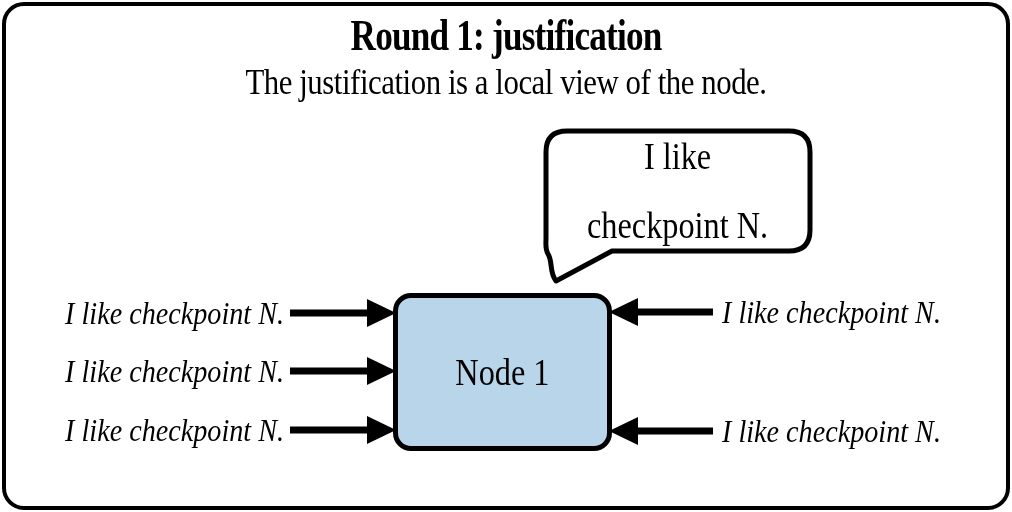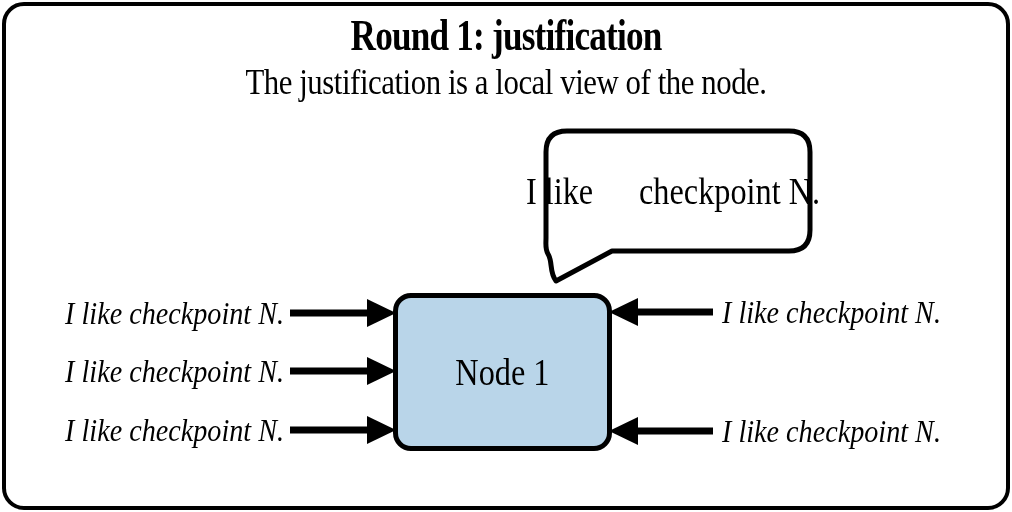--- a/index.html
+++ b/index.html
@@ -69,20 +69,21 @@
     color: #000000;
     transform: scaleX(0.85);
     transform-origin: 50% 50%;
     white-space: nowrap;
   }
   .bubble-text {
     position: absolute;
     left: 546px; top: 133px;
     width: 264px; height: 116px;
     display: flex;
+    flex-direction: column;
     align-items: center;
     justify-content: center;
     line-height: 1.18;
     gap: 24px;
   }
   .bubble-line {
     font-size: 38px;
     color: #000000;
     transform: scaleX(0.85);
     transform-origin: 50% 50%;

